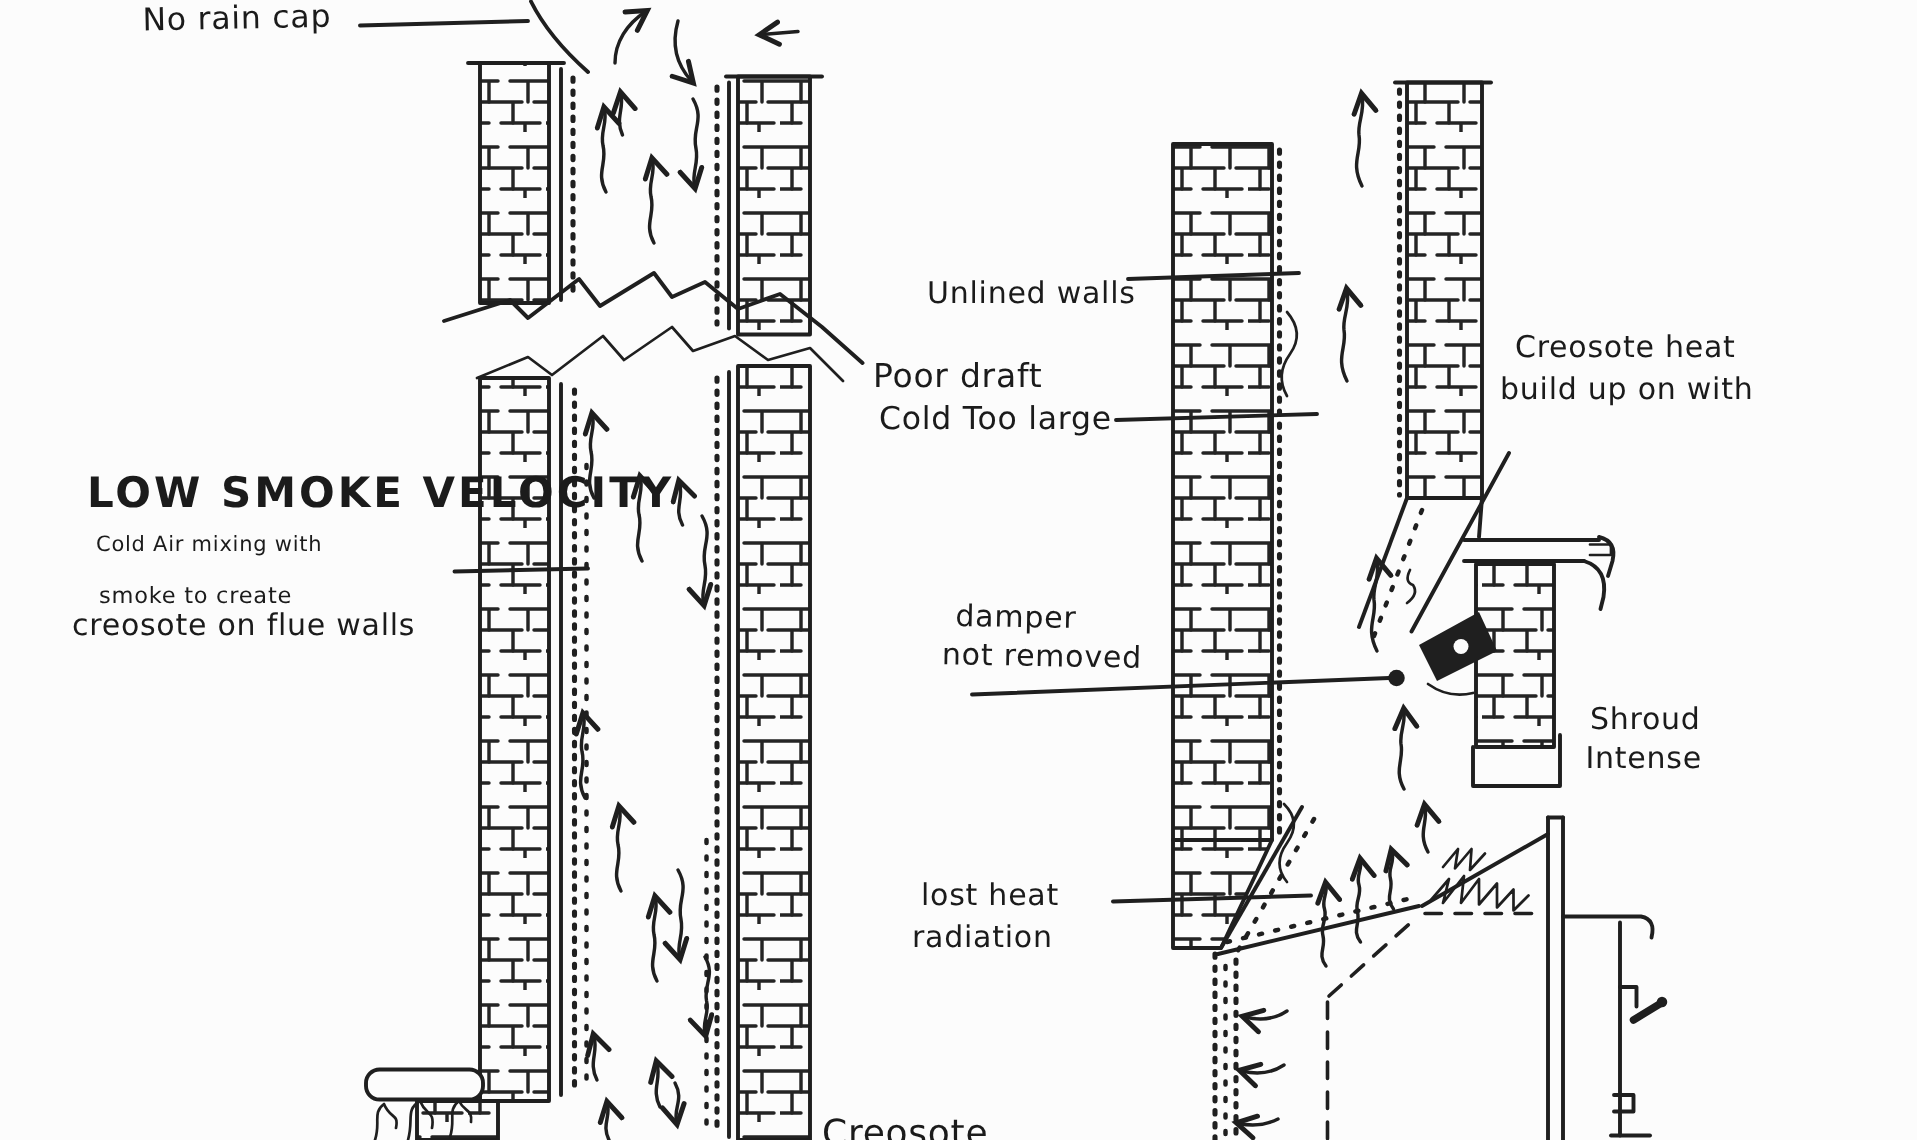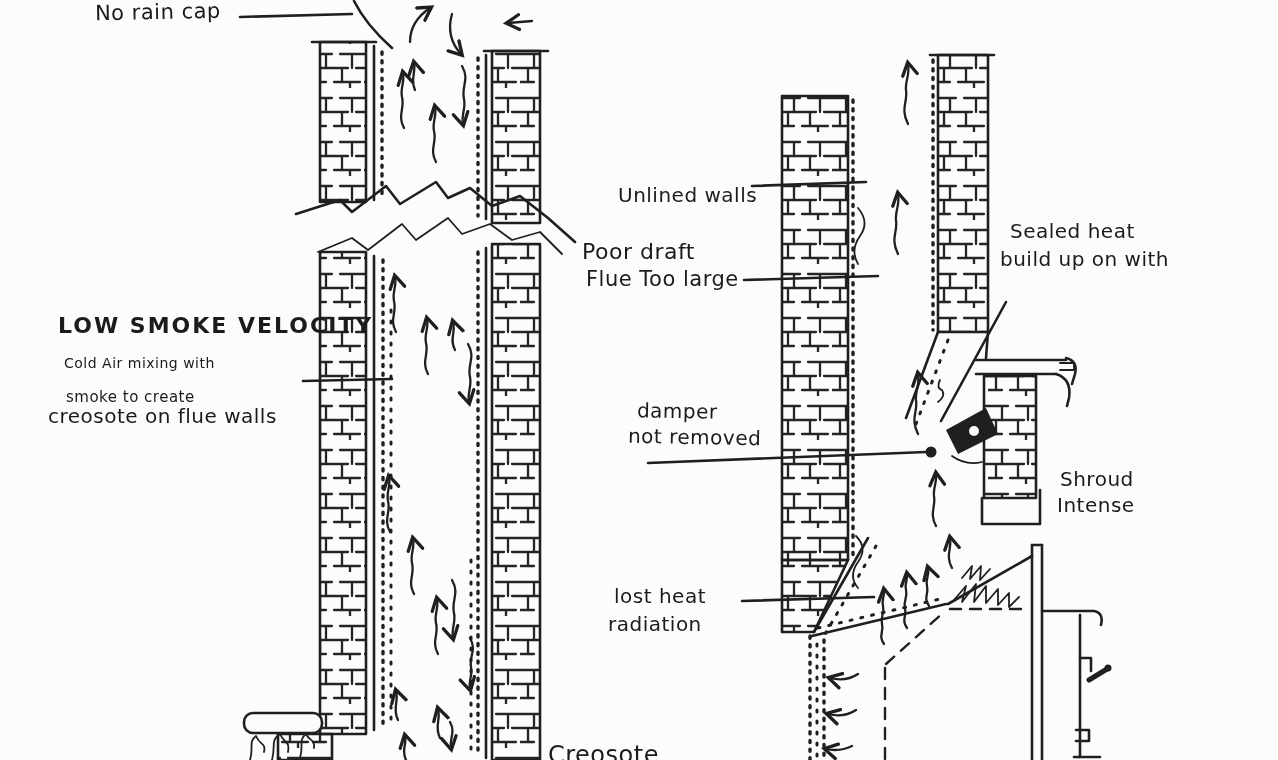--- a/index.html
+++ b/index.html
@@ -12,21 +12,21 @@
   .ink{stroke:#1f1f1f; fill:none; stroke-width:2.6; stroke-linecap:round; stroke-linejoin:round;}
   .dots{stroke-dasharray:2.2 6.5; stroke-width:3.4;}
   .dots2{stroke-dasharray:2 9; stroke-width:3;}
   .dash{stroke-dasharray:11 9; stroke-width:2.4;}
   .thin{stroke-width:1.8;}
   .arrow{stroke-width:2.3;}
   .lbl{
     position:absolute; color:#1b1b1b; white-space:nowrap;
     font-size:20px; line-height:1.1; letter-spacing:.5px;
   }
-  .lbl.big{font-size:22px; font-weight:bold; letter-spacing:2px;text-align:right;}
+  .lbl.big{font-size:28px; font-weight:bold; letter-spacing:2px;text-align:right;}
   .r-1{transform:rotate(-1.2deg);}
   .r1{transform:rotate(1deg);}
 </style>
 </head>
 <body>
 
 <div id="stage">
 
   <svg width="1278" height="760" viewBox="0 0 1278 760">
     <defs>
@@ -205,31 +205,31 @@
         </g>
       </g>
     </g>
   </svg>
 
   <div class="lbl r-1" style="left:95px;top:1px;font-size:21px">No rain cap</div>
 
   <div class="lbl" style="left:618px;top:184px">Unlined walls</div>
 
   <div class="lbl" style="left:582px;top:240px;font-size:22px">Poor draft</div>
-  <div class="lbl" style="left:586px;top:268px;font-size:21px">Flue Too large</div>
+  <div class="lbl" style="left:586px;top:268px;font-size:21px">Cold Too large</div>
 
   <div class="lbl big" style="left:58px;top:314px">LOW SMOKE VELOCITY</div>
   <div class="lbl" style="left:64px;top:356px;font-size:14px">Cold Air mixing with</div>
   <div class="lbl" style="left:66px;top:389px;font-size:15px">smoke to create</div>
   <div class="lbl" style="left:48px;top:405px">creosote on flue walls</div>
 
   <div class="lbl r1" style="left:637px;top:400px">damper</div>
   <div class="lbl r1" style="left:628px;top:426px">not removed</div>
 
-  <div class="lbl" style="left:1010px;top:220px">Sealed heat</div>
+  <div class="lbl" style="left:1010px;top:220px">Creosote heat</div>
   <div class="lbl" style="left:1000px;top:248px">build up on with</div>
 
   <div class="lbl" style="left:1060px;top:468px">Shroud</div>
   <div class="lbl" style="left:1057px;top:494px">Intense</div>
 
   <div class="lbl" style="left:614px;top:585px">lost heat</div>
   <div class="lbl" style="left:608px;top:613px">radiation</div>
 
   <div class="lbl" style="left:548px;top:742px;font-size:24px">Creosote</div>
 

